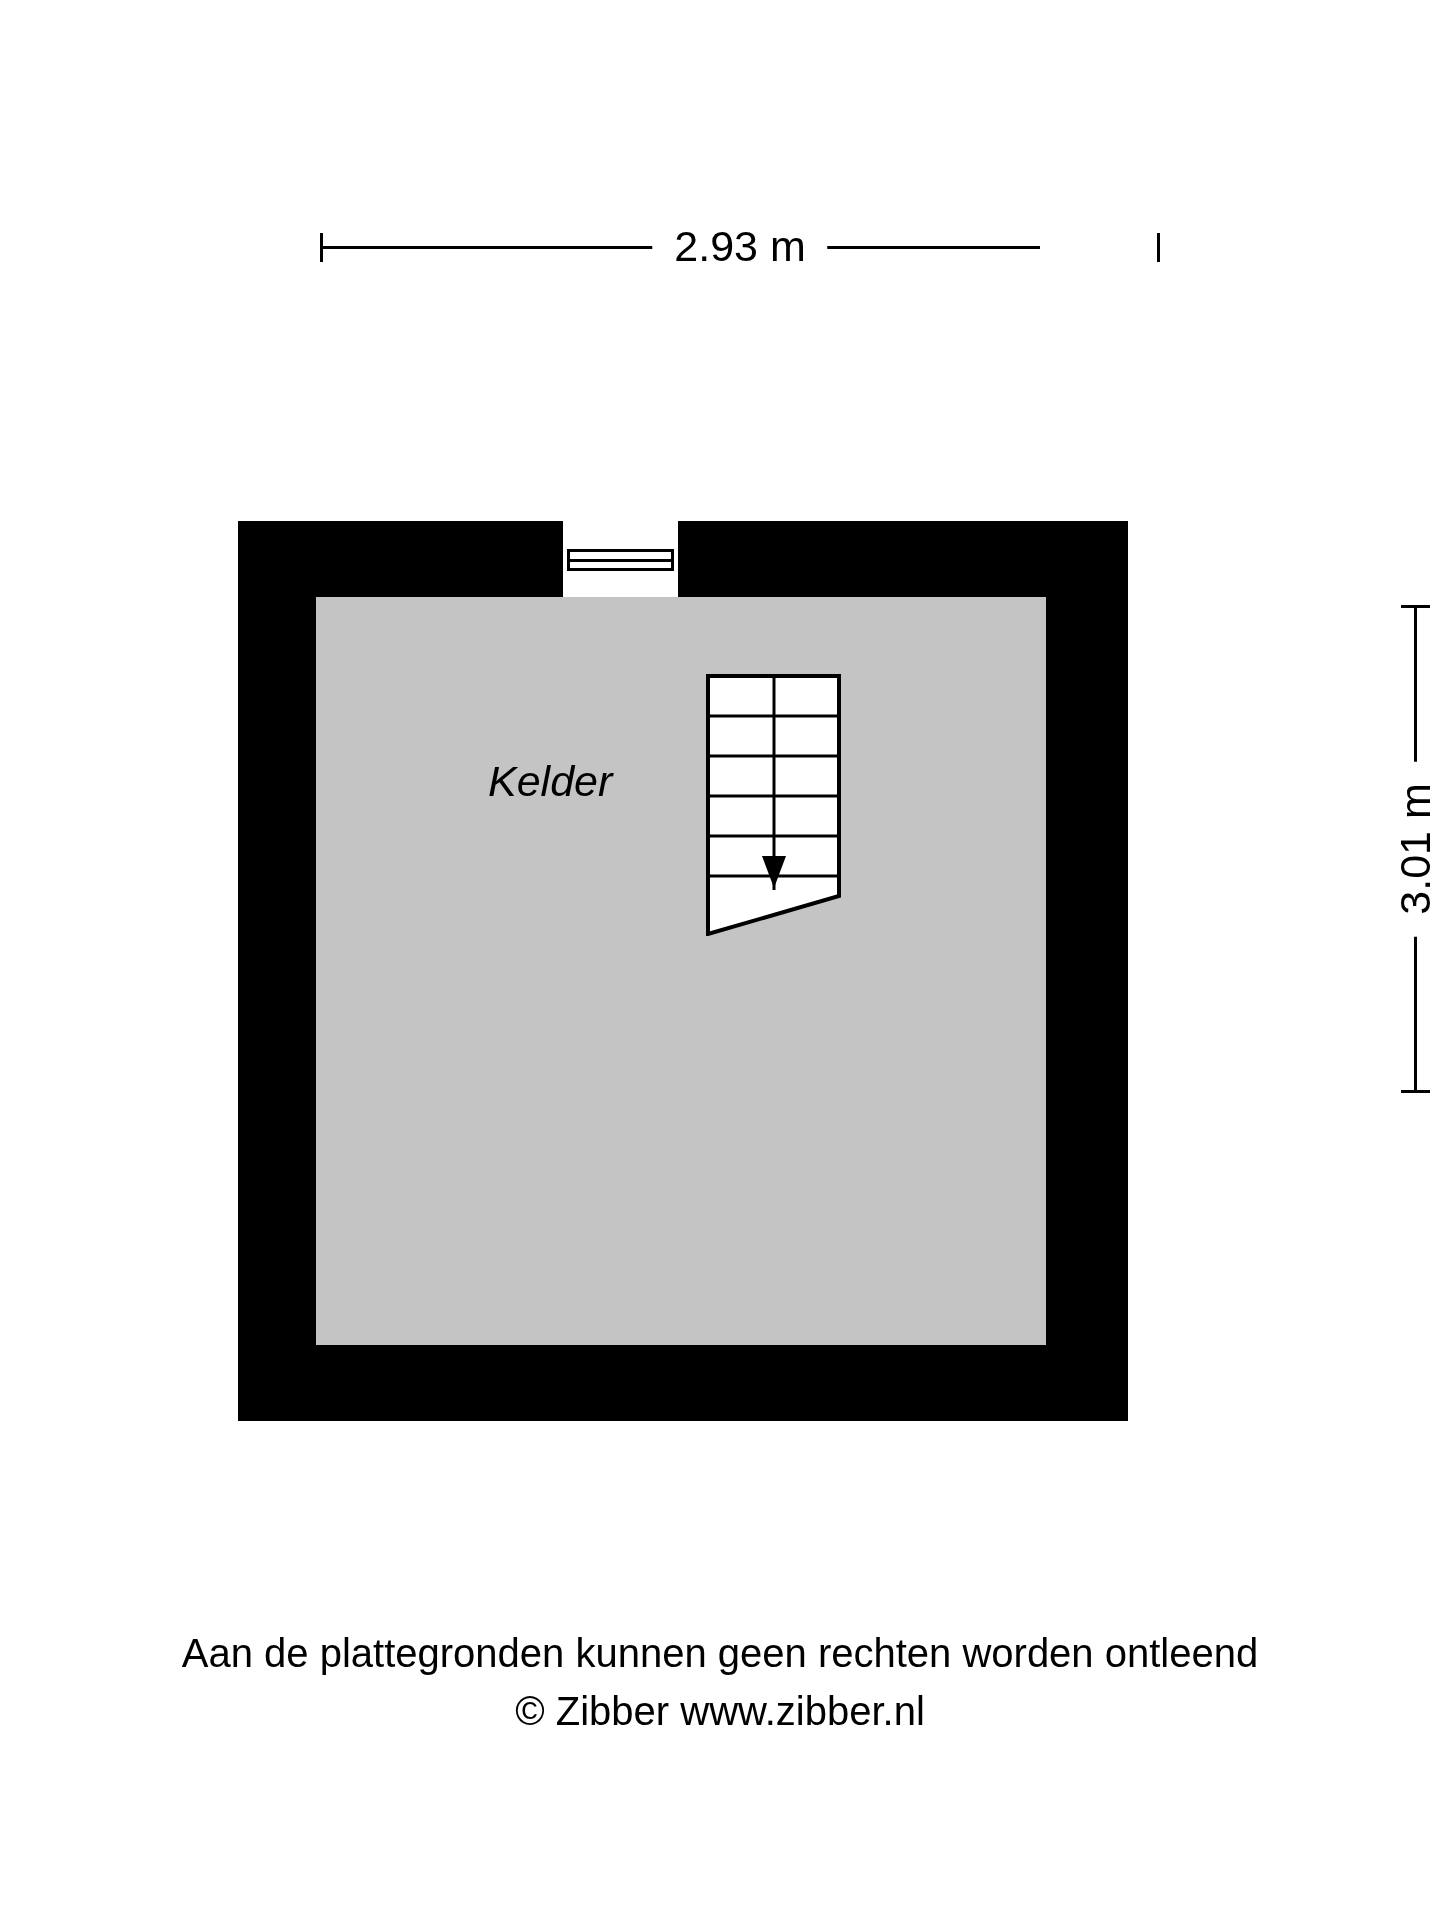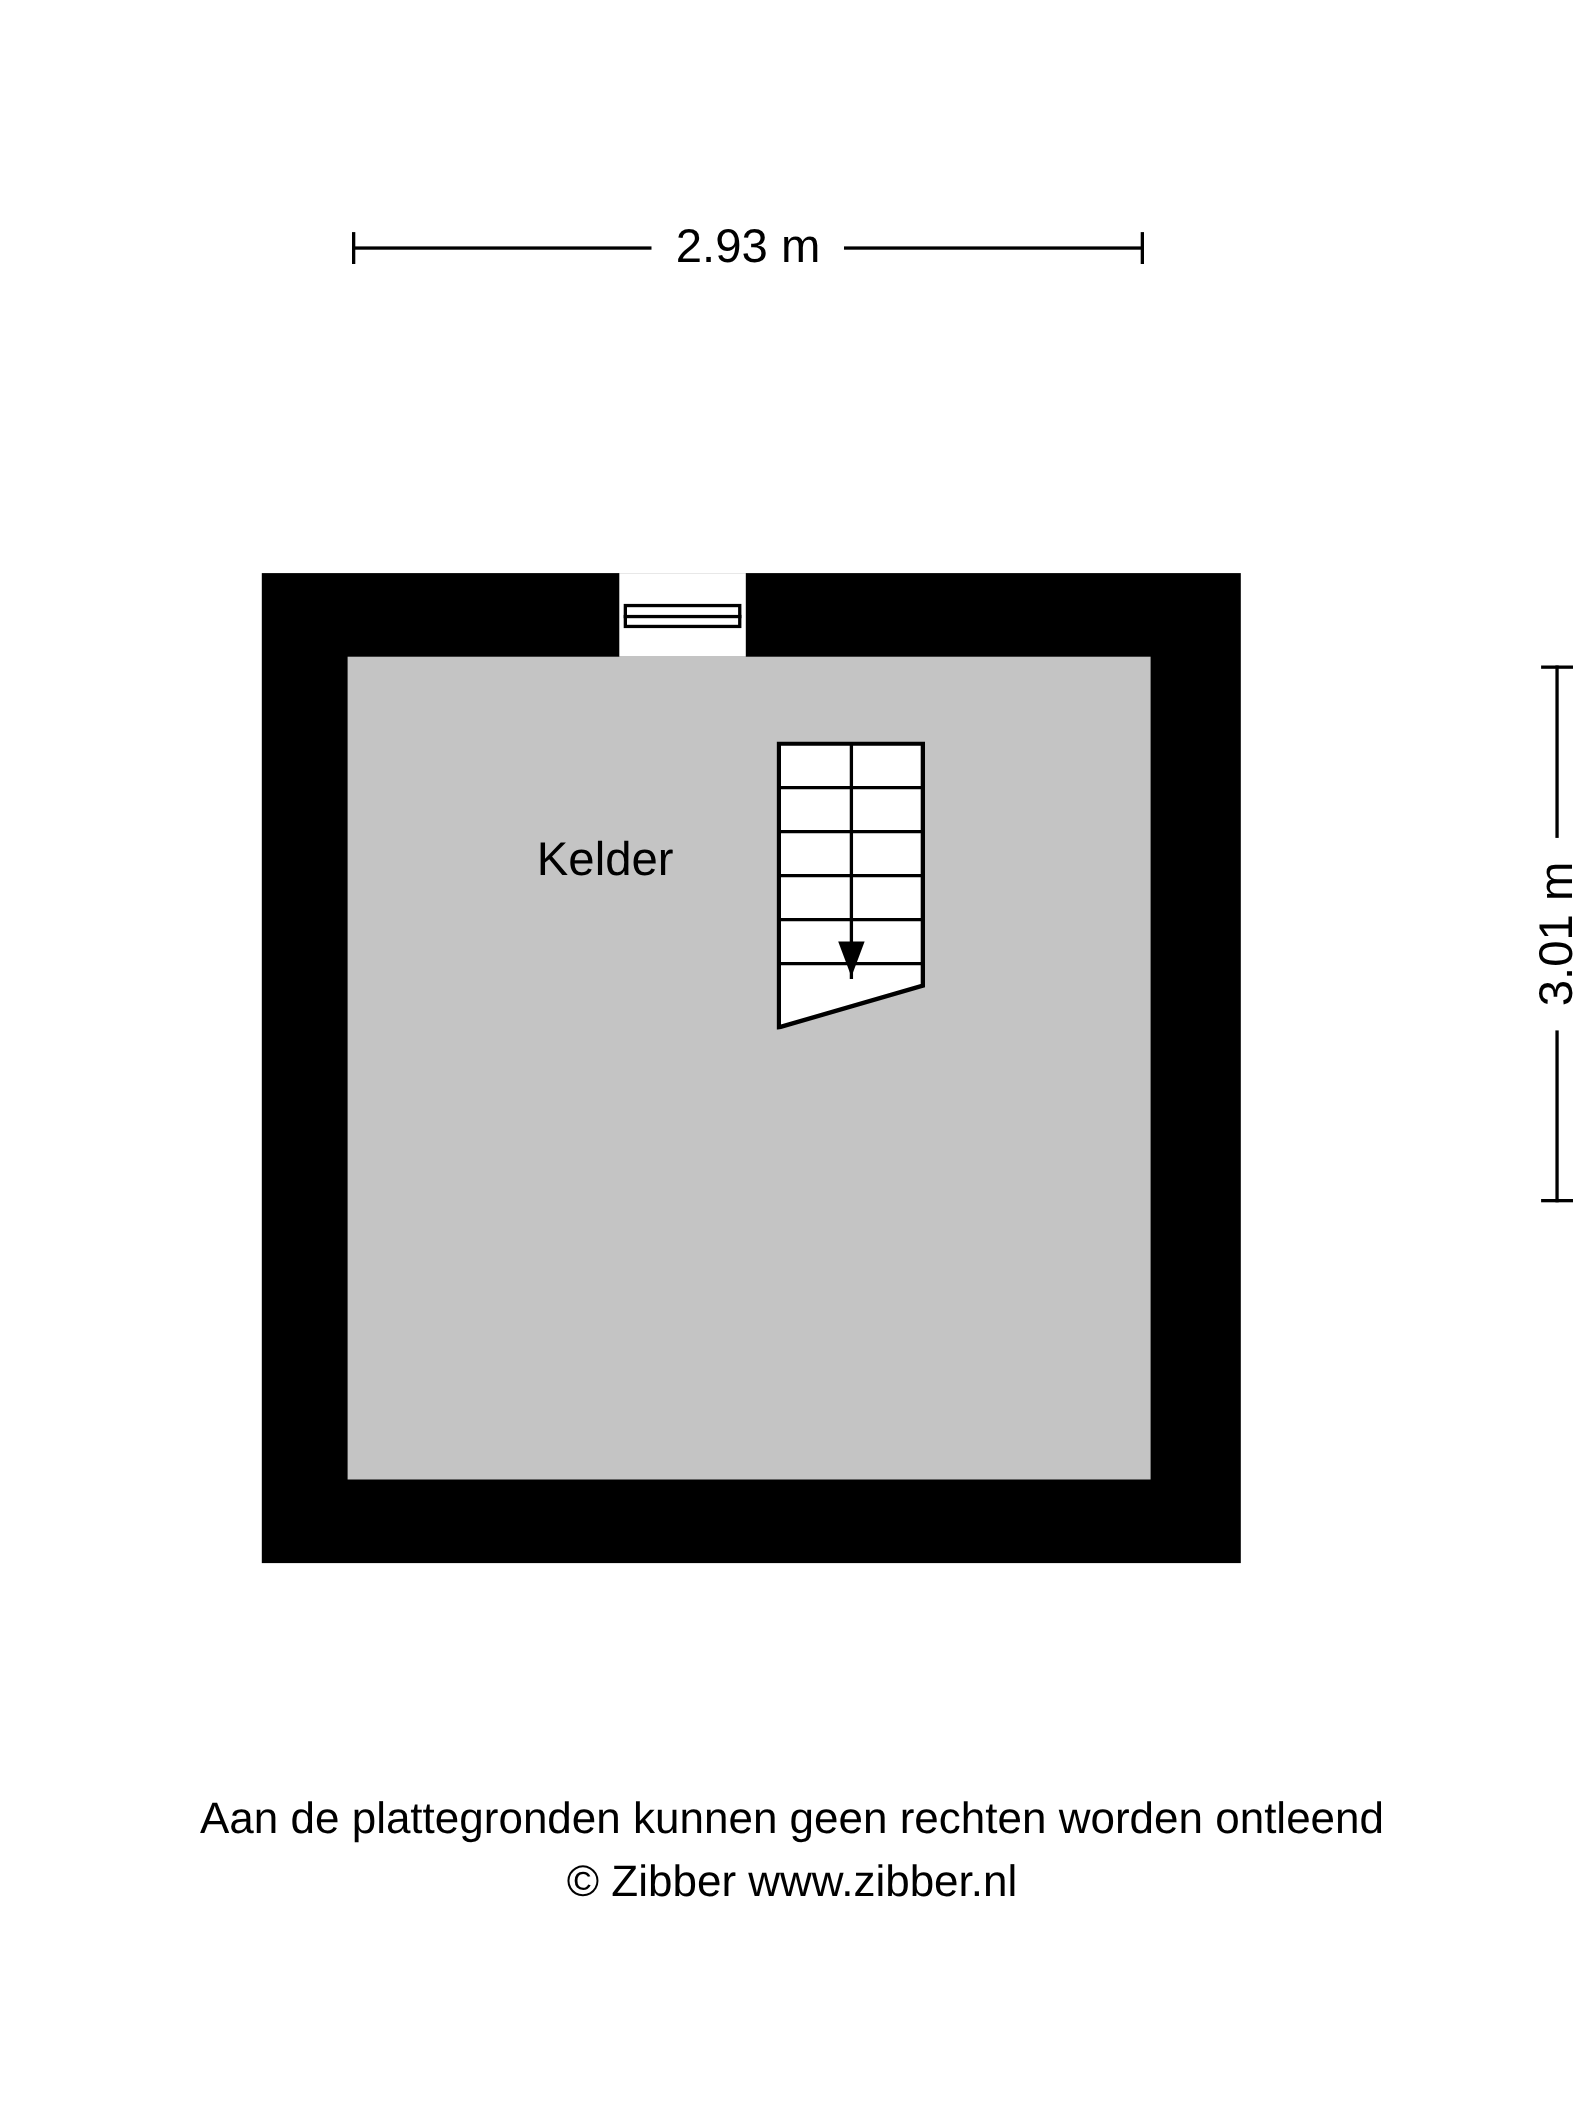--- a/index.html
+++ b/index.html
@@ -13,22 +13,22 @@
     position: relative;
     font-family: "Liberation Sans", sans-serif;
     color: #000000;
     overflow: hidden;
   }
 
   
   #top-dimension {
     position: absolute;
     left: 320px;
-    top: 195px;
-    width: 720px;
+    top: 217px;
+    width: 840px;
     height: 60px;
   }
   #top-dimension .dim-line {
     position: absolute;
     left: 0;
     top: 29px;
     width: 720px;
     height: 3px;
     background: #000000;
   }
@@ -148,20 +148,21 @@
 
   
   #room-label {
     position: absolute;
     left: 250px;
     top: 235px;
     font-size: 43px;
     line-height: 50px;
     color: #000000;
     white-space: nowrap;
+    font-style: italic;
   }
 
   
   #stairs {
     position: absolute;
     left: 468px;
     top: 153px;
     width: 135px;
     height: 262px;
   }

